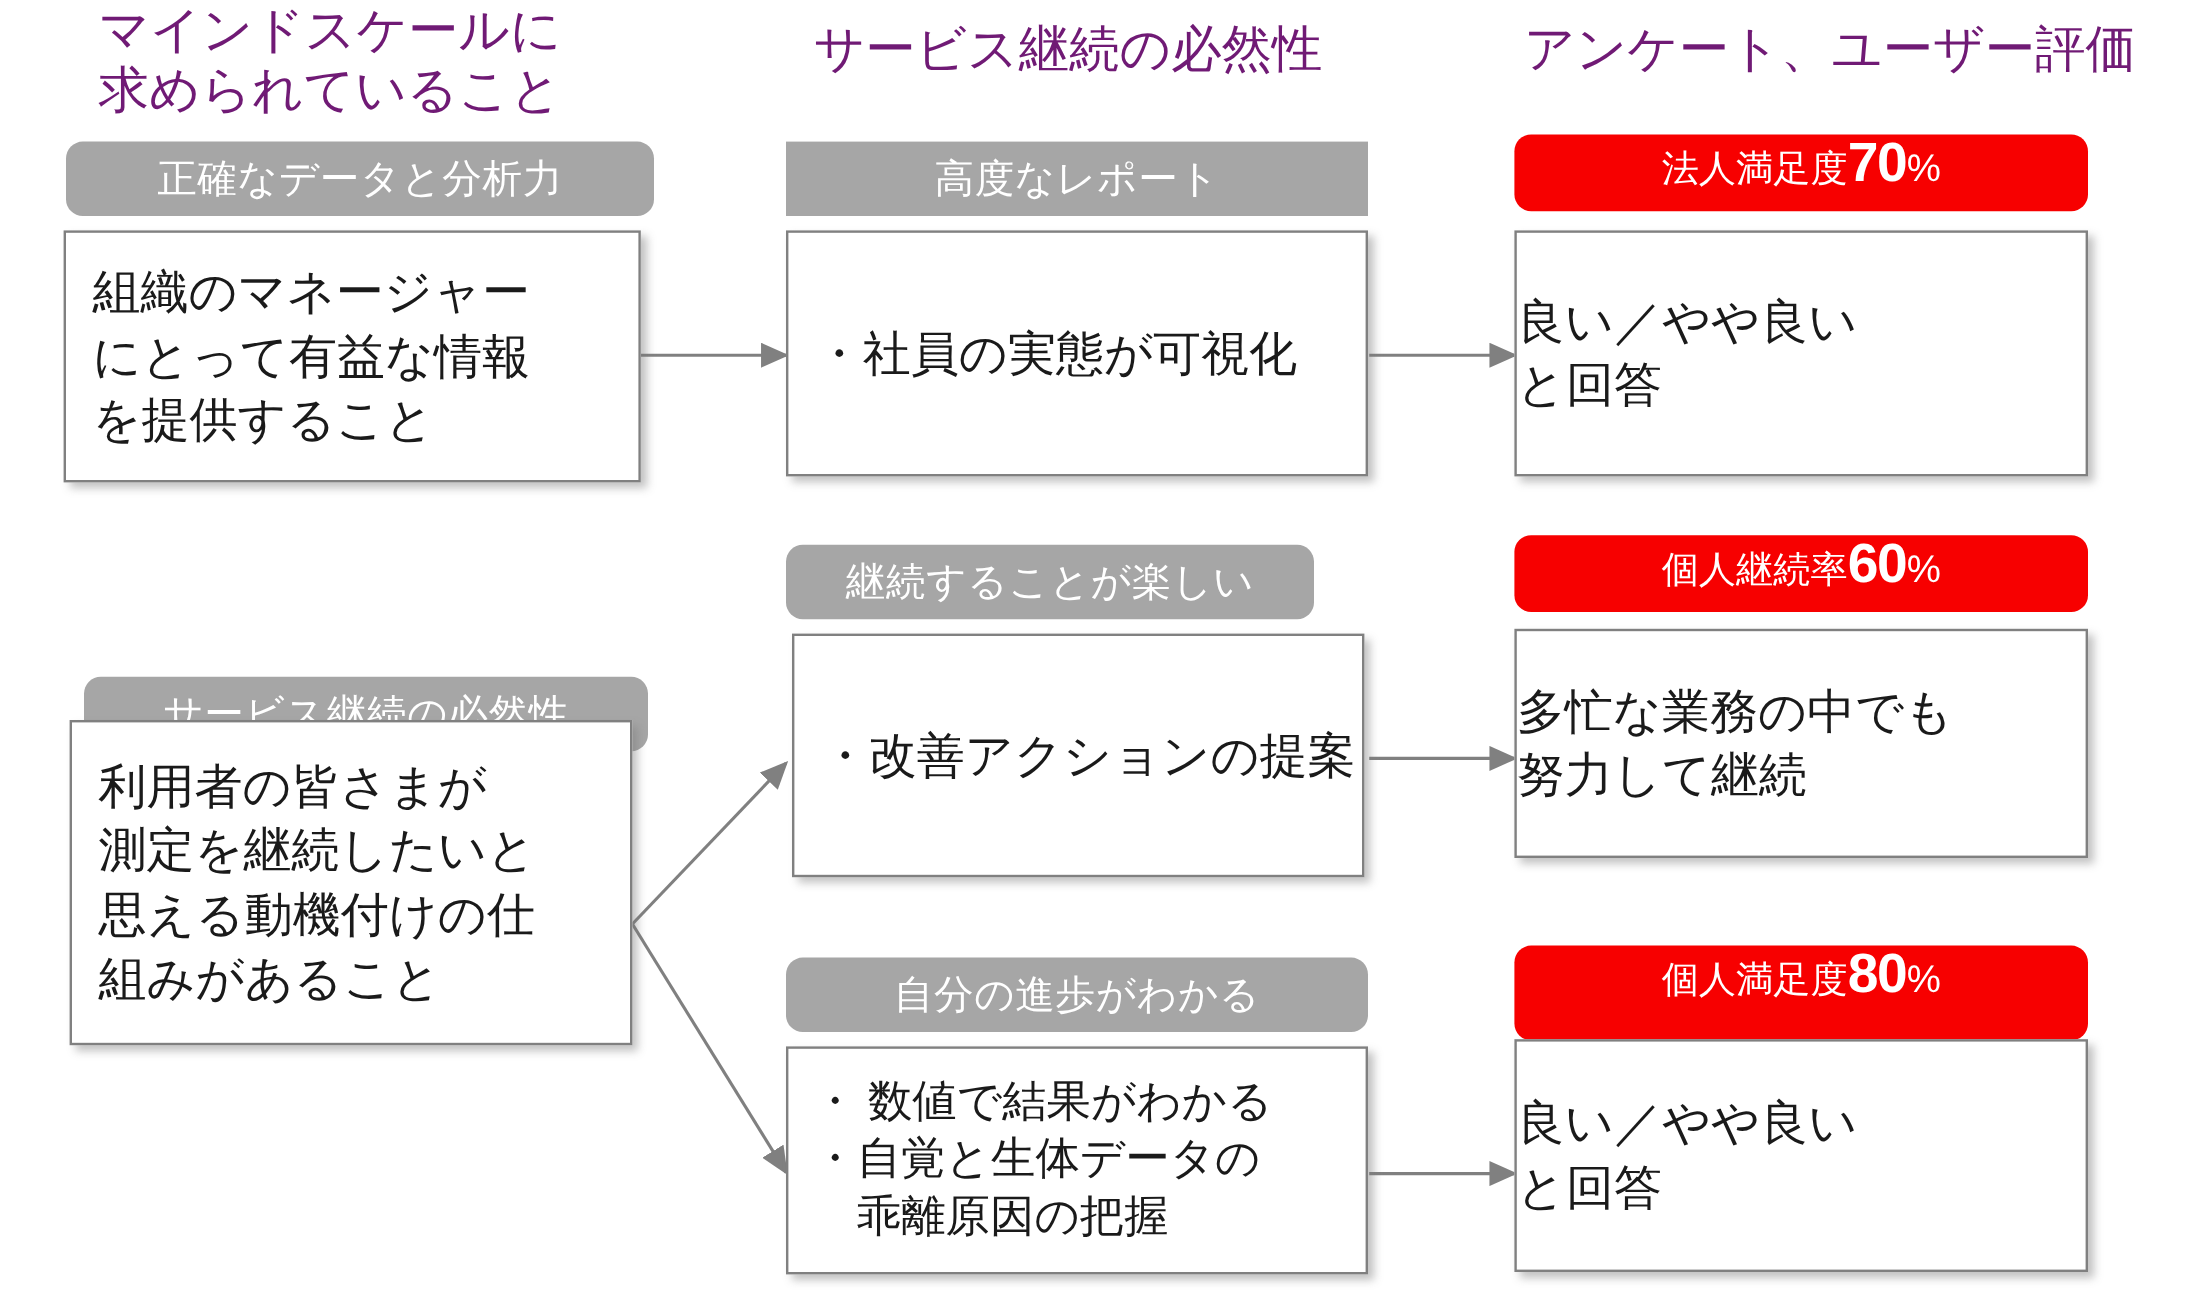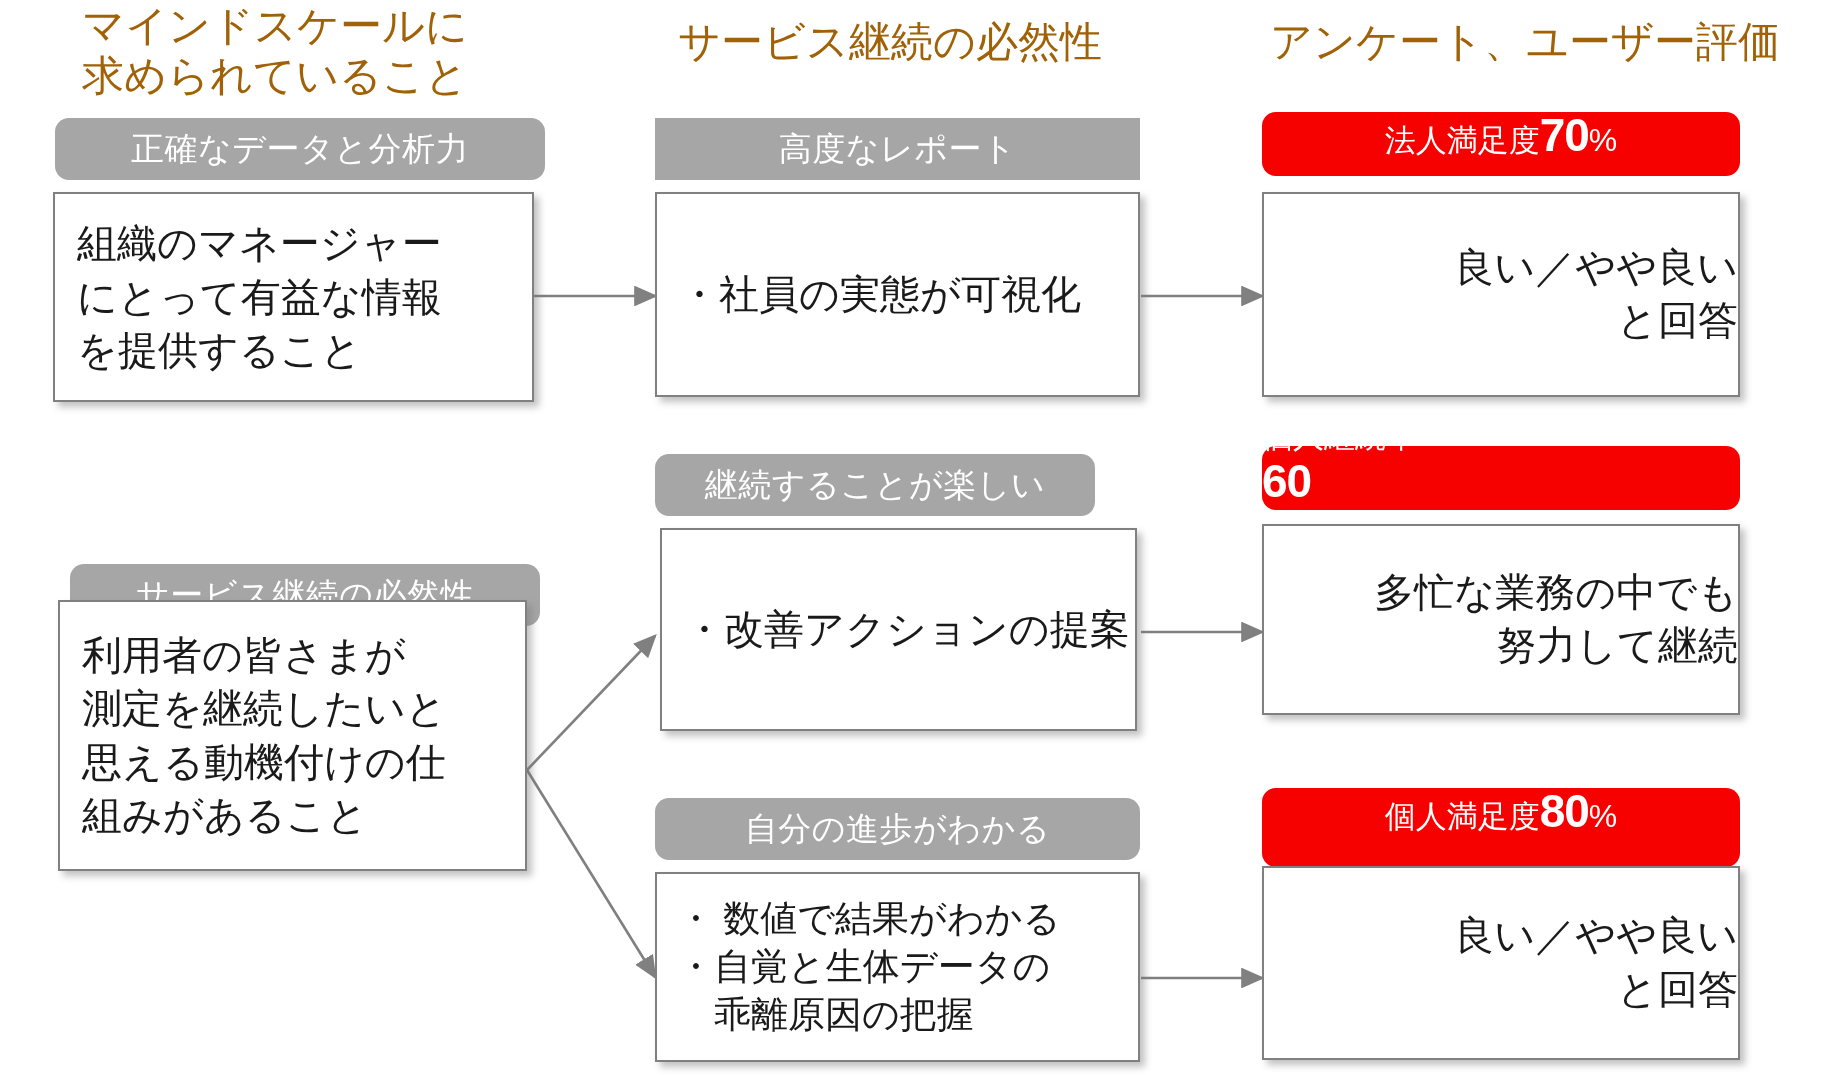--- a/index.html
+++ b/index.html
@@ -15,21 +15,21 @@
     font-family: "Liberation Serif", "DejaVu Serif", serif;
     color: #000000;
   }
 
   
   .col-head {
     position: absolute;
     text-align: center;
     font-size: 42px;
     line-height: 1.18;
-    color: #a16207;
+    color: #701a75;
     font-family: "Liberation Serif", "DejaVu Serif", serif;
     white-space: pre-line;
   }
   #head-col1 { left: 55px;  top: 2px;  width: 440px; }
   #head-col2 { left: 660px; top: 18px; width: 460px; }
   #head-col3 { left: 1245px; top: 18px; width: 560px; }
 
   
   .badge {
     position: absolute;
@@ -80,21 +80,21 @@
   .box-text {
     position: absolute;
     left: 0; right: 0;
     font-size: 40px;
     line-height: 1.34;
     white-space: pre-line;
     font-family: "Liberation Serif", "DejaVu Serif", serif;
     color: #1a1a1a;
   }
   .box-text.center {
-    text-align: right;
+    text-align: left;
     top: 50%;
     transform: translateY(-50%);
   }
   .box-text.left {
     text-align: left;
     padding-left: 22px;
     top: 50%;
     transform: translateY(-50%);
   }
   .box-text.bullets {
@@ -175,21 +175,21 @@
 <div class="badge-red" style="left:1262px; top:112px; width:478px; height:64px;">
   <span>法人満足度</span>
     <span class="pct-num">70</span>
     <span class="pct-sign">%</span>
 </div>
 <div class="box" style="left:1262px; top:192px; width:478px; height:205px;">
   <div class="box-text center">良い／やや良い
 と回答</div>
 </div>
 
-<div class="badge-red" style="left:1262px; top:446px; width:478px; height:64px;flex-direction:column;">
+<div class="badge-red" style="left:1262px; top:446px; width:478px; height:64px;">
   <span>個人継続率</span>
     <span class="pct-num">60</span>
     <span class="pct-sign">%</span>
 </div>
 <div class="box" style="left:1262px; top:524px; width:478px; height:191px;">
   <div class="box-text center">多忙な業務の中でも
 努力して継続</div>
 </div>
 
 <div class="badge-red" style="left:1262px; top:788px; width:478px; height:79px;">

